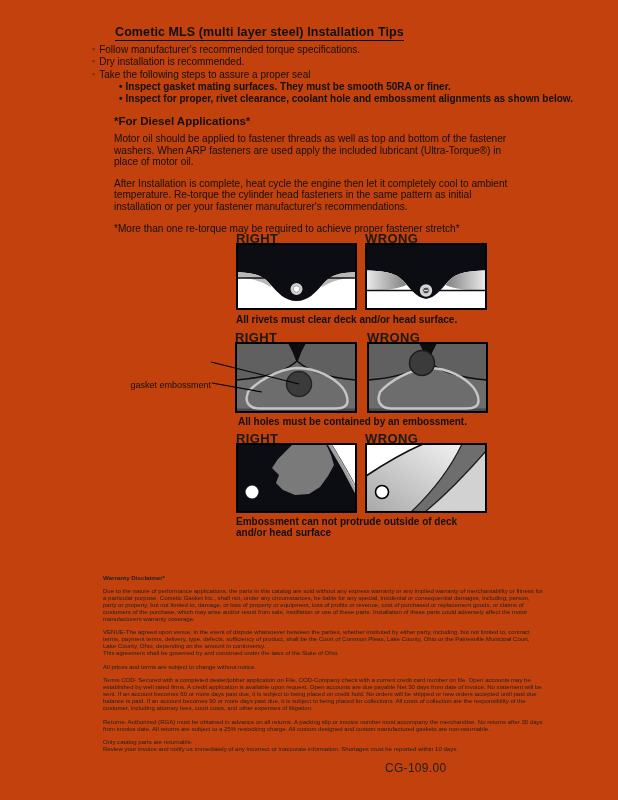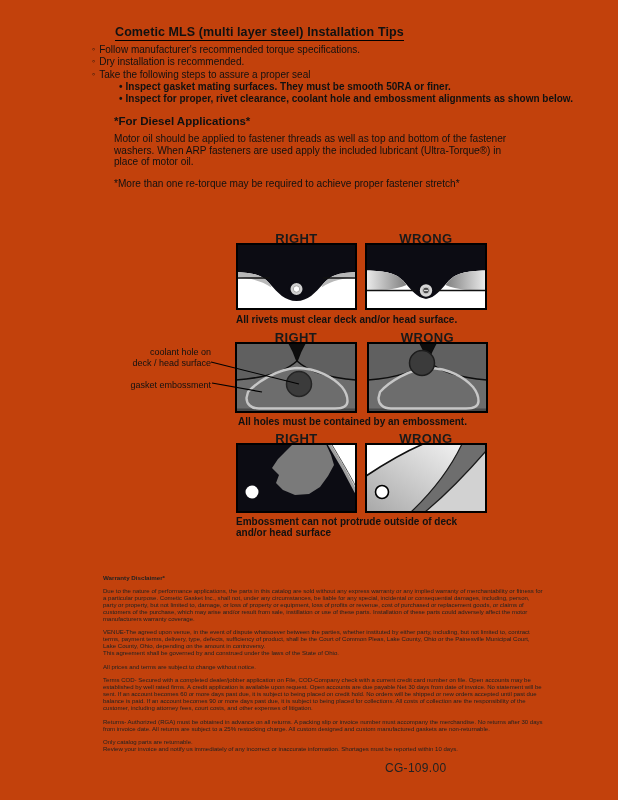--- a/index.html
+++ b/index.html
@@ -19,21 +19,21 @@
   .tip-line::before{content:"◦";margin-right:4px;font-size:9px;position:relative;top:-1px;}
   .tip-sub{line-height:12.3px;margin-left:27px;white-space:nowrap;font-weight:bold;}
   .tip-sub::before{content:"•";margin-right:3px;}
   .diesel{position:absolute;left:114px;top:115px;width:404px;}
   .diesel h2{font-size:11.5px;font-weight:bold;margin:0 0 6px 0;}
   .diesel p{font-size:10.1px;line-height:11.6px;margin:0 0 10px 0;}
   
   .figrow{position:absolute;left:0;width:618px;}
   .figlabel{
     position:absolute;top:0;font-size:13px;font-weight:600;letter-spacing:.4px;
-    text-align:center;color:#1a1a1a;
+    color:#1a1a1a;
   }
   .figbox{position:absolute;top:12px;}
   .figbox svg{display:block;}
   .figcaption{position:absolute;font-size:10px;font-weight:bold;line-height:11px;white-space:nowrap;}
   .ann-label{
     position:absolute;width:101px;text-align:right;
     font-size:9px;line-height:10.5px;color:#111;
   }
   .ann-lines{position:absolute;z-index:5;}
   
@@ -56,20 +56,21 @@
     <div class="tip-line">Follow manufacturer's recommended torque specifications.</div>
     <div class="tip-line">Dry installation is recommended.</div>
     <div class="tip-line">Take the following steps to assure a proper seal</div>
     <div class="tip-sub">Inspect gasket mating surfaces.  They must be smooth 50RA or finer.</div>
     <div class="tip-sub">Inspect for proper, rivet clearance, coolant hole and embossment alignments as shown below.</div>
   </div>
 
   <div class="diesel">
     <h2>*For Diesel Applications*</h2>
     <p>Motor oil should be applied to fastener threads as well as top and bottom of the fastener washers. When ARP fasteners are used apply the included lubricant (Ultra-Torque®) in place of motor oil.</p>
+    <p>After Installation is complete, heat cycle the engine then let it completely cool to ambient temperature. Re-torque the cylinder head fasteners in the same pattern as initial installation or per your fastener manufacturer's recommendations.</p>
     <p>*More than one re-torque may be required to achieve proper fastener stretch*</p>
   </div>
 
   <div class="figrow" style="top:231px;height:100px;">
     <div class="figlabel" style="left:236px;width:121px;">RIGHT</div>
     <div class="figlabel" style="left:365px;width:122px;">WRONG</div>
 
     <div class="figbox" style="left:236px;">
       <svg width="121" height="67" viewBox="0 0 121 67">
         <rect x="1" y="1" width="119" height="65" fill="#ffffff" stroke="#000" stroke-width="2"></rect>
@@ -111,24 +112,20 @@
       </svg>
     </div>
 
     <div class="figcaption" style="left:236px;top:83px;">All rivets must clear deck and/or head surface.</div>
   </div>
 
   <div class="figrow" style="top:330px;height:105px;">
     <div class="figlabel" style="left:235px;width:122px;">RIGHT</div>
     <div class="figlabel" style="left:367px;width:121px;">WRONG</div>
 
-    <div class="ann-label" style="left:110px;top:17px;">
-      <div>coolant hole on</div>
-      <div>deck / head surface</div>
-    </div>
     <div class="ann-label" style="left:110px;top:50px;">gasket embossment</div>
 
     <div class="figbox" style="left:235px;">
       <svg width="122" height="71" viewBox="0 0 122 71">
         <rect x="1" y="1" width="120" height="69" fill="#6d6d6d" stroke="#000" stroke-width="2"></rect>
         <path d="M1,1 H54 C58,8 60,13 62,19 C50,30 28,36 1,38 Z" fill="#606060" stroke="#0d0d0d" stroke-width="1.6"></path>
         <path d="M121,1 H70 C66,8 64,13 62,19 C74,30 96,36 121,38 Z" fill="#606060" stroke="#0d0d0d" stroke-width="1.6"></path>
         <path d="M54,1 C58,8 60,13 62,19 C64,13 66,8 70,1 Z" fill="#0d0d0d"></path>
         <rect x="1" y="66.5" width="120" height="2.5" fill="#4a4a4a"></rect>
         <path d="M13,50 C22,40 42,27 62,26 C82,26 99,36 107,45 C111,50 112.5,55 112.5,59 C112.5,64 108,66.5 100,66.5 L24,66.5 C16,66.5 11.5,62 11.5,56 Z" fill="none" stroke="#c6c6c6" stroke-width="2.4" stroke-linejoin="round"></path>

